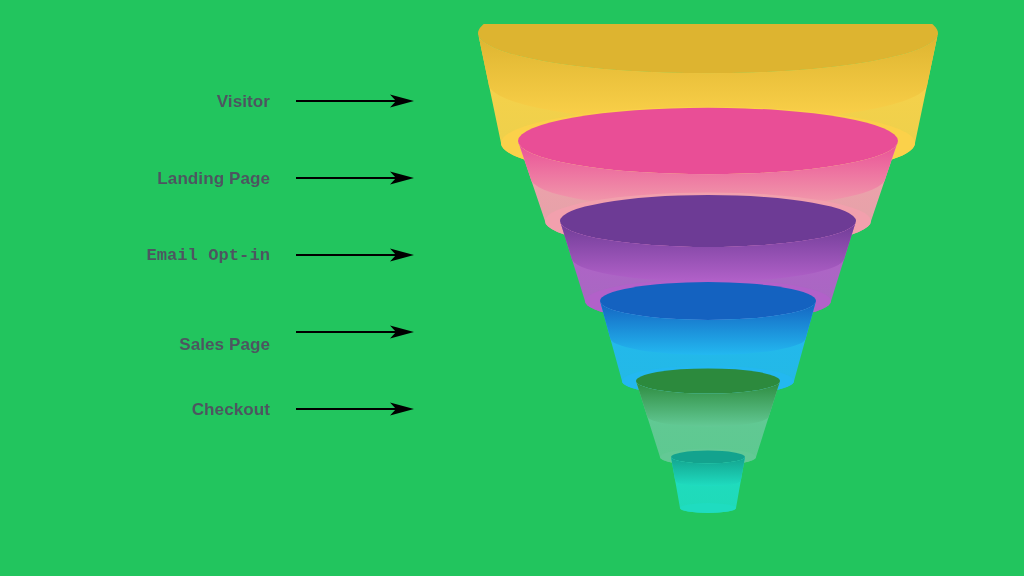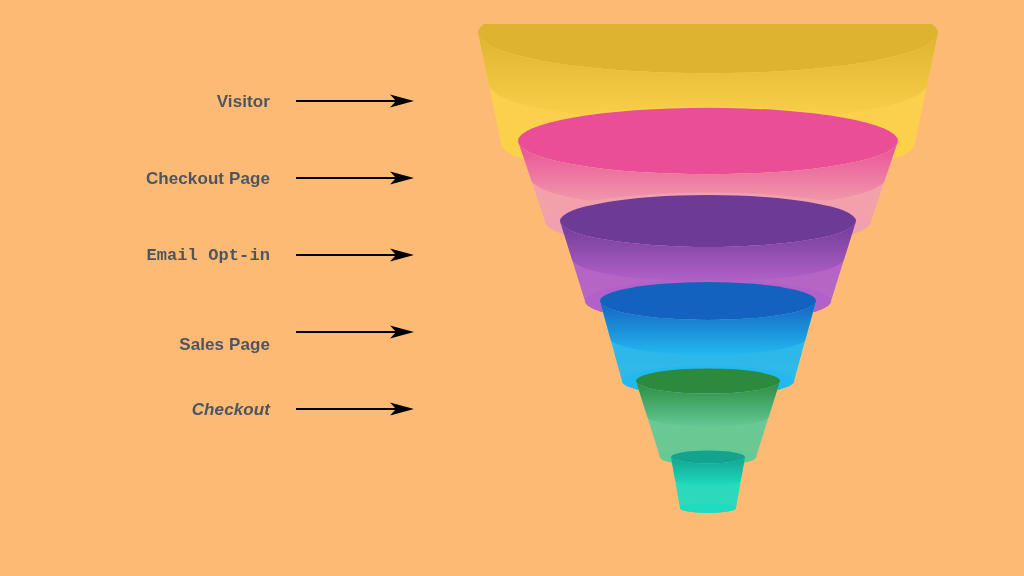--- a/index.html
+++ b/index.html
@@ -51,34 +51,34 @@
   #funnel-svg {
     position: absolute;
     left: 440px;
     top: 24px;
     display: block;
   }
 </style>
 </head>
 <body style="background: rgb(244, 245, 250);">
 
-<div id="canvas" style="background: #fdba74;">
+<div id="canvas" style="background: #22c55e;">
 
   <div class="stage-row" style="top:84px">
     <div class="stage-label" style="color: rgb(77, 85, 96);">Visitor</div>
     <div class="arrow-wrap">
       <svg class="arrow-svg" width="118" height="16" viewBox="0 0 118 16">
         <line x1="0" y1="8" x2="103" y2="8" stroke="#000000" stroke-width="2.2"></line>
         <polygon points="94,1.5 118,8 94,14.5 100,8" fill="#000000"></polygon>
       </svg>
     </div>
   </div>
 
   <div class="stage-row" style="top:161px">
-    <div class="stage-label" style="color: rgb(77, 85, 96);">Checkout Page</div>
+    <div class="stage-label" style="color: rgb(77, 85, 96);">Landing Page</div>
     <div class="arrow-wrap">
       <svg class="arrow-svg" width="118" height="16" viewBox="0 0 118 16">
         <line x1="0" y1="8" x2="103" y2="8" stroke="#000000" stroke-width="2.2"></line>
         <polygon points="94,1.5 118,8 94,14.5 100,8" fill="#000000"></polygon>
       </svg>
     </div>
   </div>
 
   <div class="stage-row" style="top:238px">
     <div class="stage-label" style="color: rgb(77, 85, 96); font-family: Liberation Mono, monospace;">Email Opt-in</div>
@@ -94,21 +94,21 @@
     <div class="stage-label" style="color: rgb(77, 85, 96); margin-top: 24px;">Sales Page</div>
     <div class="arrow-wrap">
       <svg class="arrow-svg" width="118" height="16" viewBox="0 0 118 16">
         <line x1="0" y1="8" x2="103" y2="8" stroke="#000000" stroke-width="2.2"></line>
         <polygon points="94,1.5 118,8 94,14.5 100,8" fill="#000000"></polygon>
       </svg>
     </div>
   </div>
 
   <div class="stage-row" style="top:392px">
-    <div class="stage-label" style="color: rgb(77, 85, 96); font-style: italic;">Checkout</div>
+    <div class="stage-label" style="color: rgb(77, 85, 96);">Checkout</div>
     <div class="arrow-wrap">
       <svg class="arrow-svg" width="118" height="16" viewBox="0 0 118 16">
         <line x1="0" y1="8" x2="103" y2="8" stroke="#000000" stroke-width="2.2"></line>
         <polygon points="94,1.5 118,8 94,14.5 100,8" fill="#000000"></polygon>
       </svg>
     </div>
   </div>
 
 
   <svg id="funnel-svg" width="560" height="520" viewBox="0 0 560 520">

